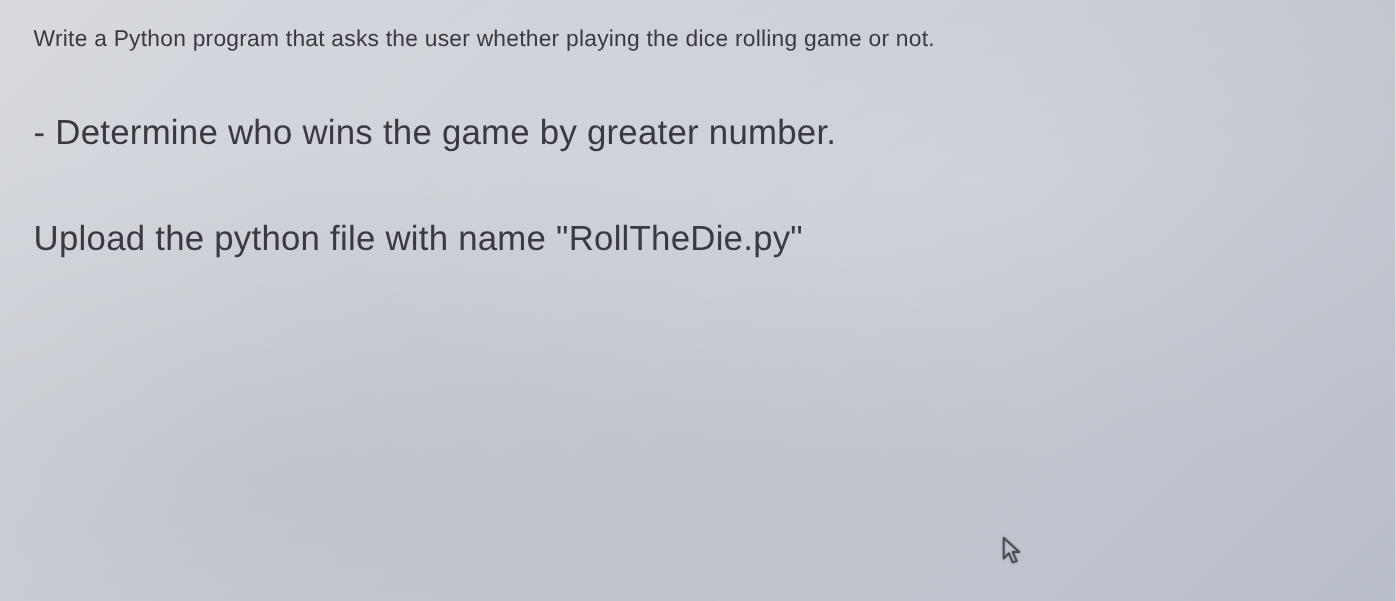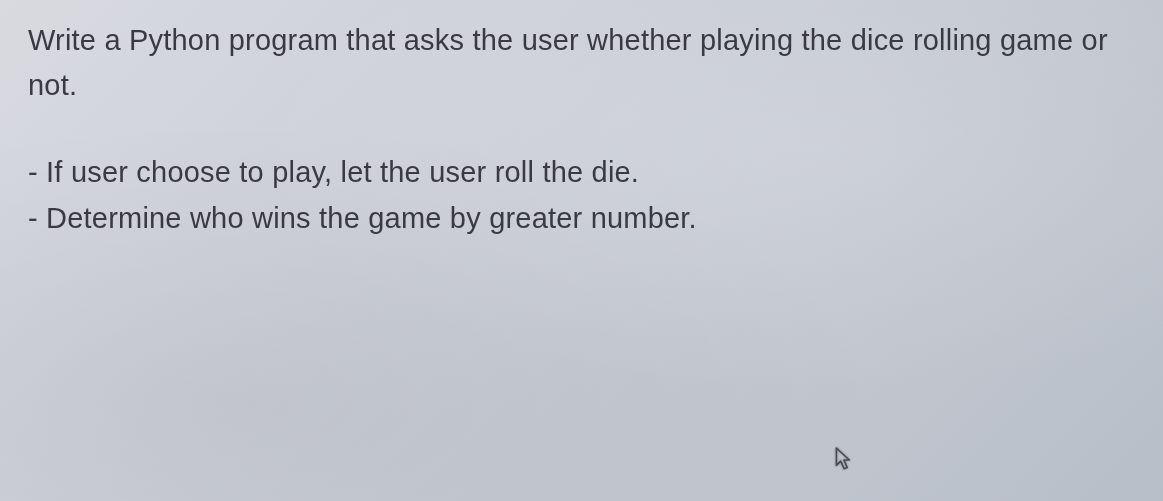--- a/index.html
+++ b/index.html
@@ -26,21 +26,21 @@
         radial-gradient(ellipse at 70% 30%, rgba(255,255,255,0.15) 0%, transparent 50%),
         radial-gradient(ellipse at 20% 80%, rgba(0,0,0,0.05) 0%, transparent 50%);
       pointer-events: none;
     }
     .content {
       position: relative;
       padding: 18px 28px 0 28px;
       color: #3a3a42;
     }
     .intro {
-      font-size: 29px;
+      font-size: 19px;
       line-height: 1.55;
       letter-spacing: 0.2px;
       margin-bottom: 42px;
     }
     .bullets {
       font-size: 29px;
       line-height: 1.58;
       letter-spacing: 0.2px;
       margin-bottom: 48px;
     }
@@ -64,22 +64,22 @@
       height: 100%;
       filter: drop-shadow(0 0 1px rgba(0,0,0,0.3));
     }
   </style>
 </head>
 <body>
 
 <div class="content">
   <p class="intro">Write a Python program that asks the user whether playing the dice rolling game or not.</p>
   <div class="bullets">
-    <span class="bullet-line">- If user choose to play, let the user roll the die.</span>
     <span class="bullet-line">- Determine who wins the game by greater number.</span>
   </div>
+  <p class="upload">Upload the python file with name "RollTheDie.py"</p>
 </div>
 
 <div class="cursor">
   <svg viewBox="0 0 16 24" xmlns="http://www.w3.org/2000/svg">
     <path d="M1,1 L1,17 L5,13 L8,20 L11,19 L8,12 L13,12 Z" fill="none" stroke="#4a4a52" stroke-width="1.5" stroke-linejoin="round"></path>
   </svg>
 </div>
 
 </body></html>

